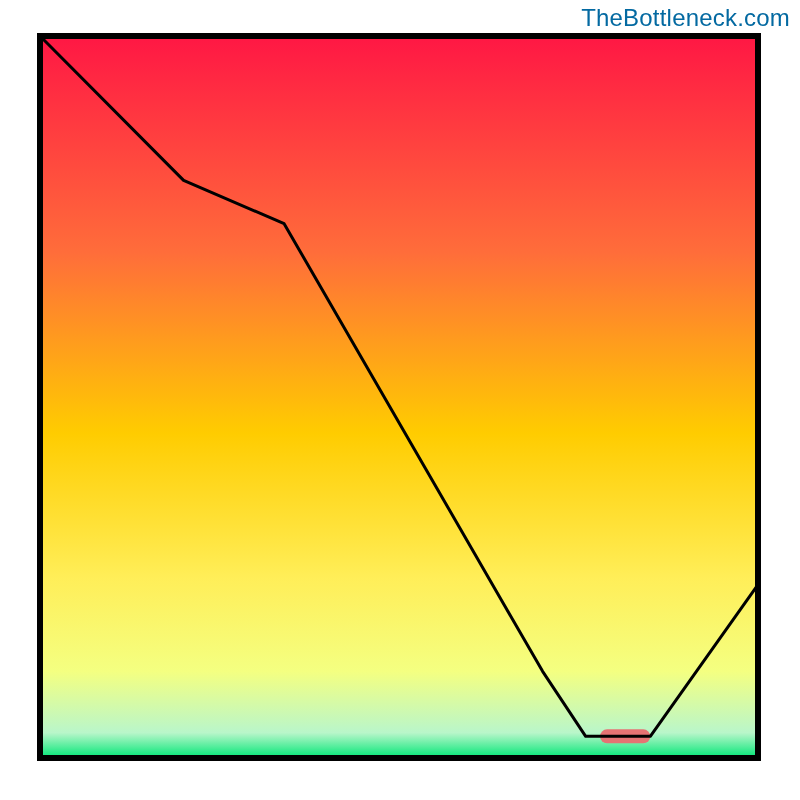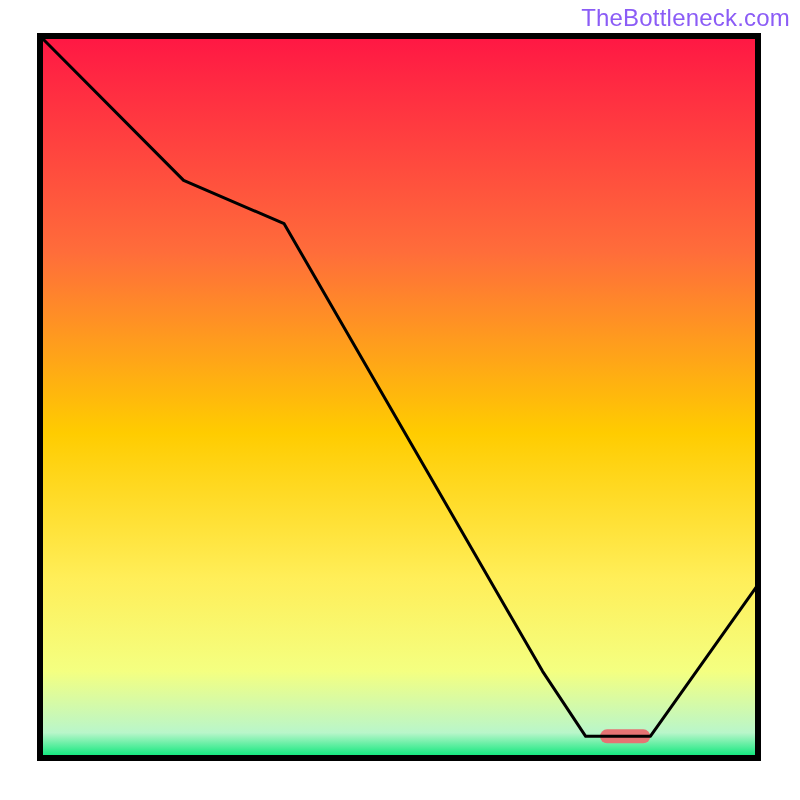--- a/index.html
+++ b/index.html
@@ -14,21 +14,21 @@
     position: relative;
     width: 800px;
     height: 800px;
   }
   .watermark {
     position: absolute;
     top: 4px;
     right: 10px;
     font-size: 24px;
     font-weight: 500;
-    color: #8b5cf6;
+    color: #0369a1;
     letter-spacing: 0.2px;
   }
   svg { display: block; }
 </style>
 </head>
 <body>
 
 <div class="wrap">
 
   <div class="watermark">TheBottleneck.com</div>

